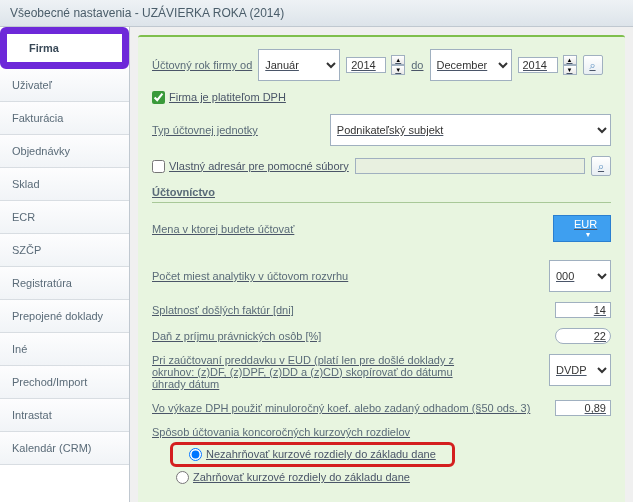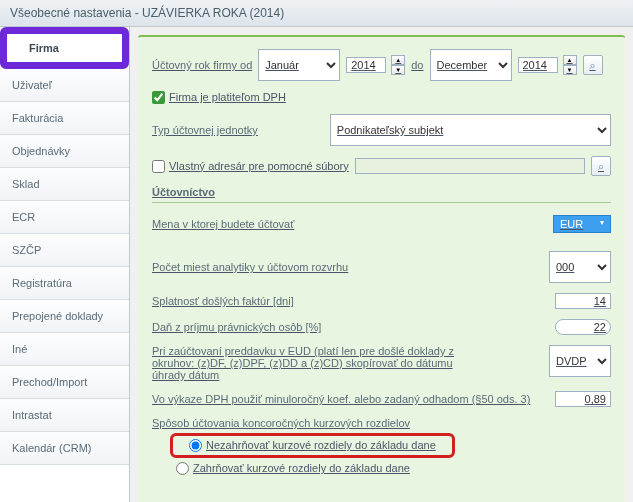--- a/index.html
+++ b/index.html
@@ -16,21 +16,21 @@
 .row { display: flex; align-items: center; margin-bottom: 10px; gap: 6px; }
 .row .label { flex: 0 0 auto; color: #5a6b78; }
 .row .spacer { flex: 1; }
 select { font-size: 11px; padding: 1px 2px; border: 1px solid #a0b0c0; background: #fff; color: #333; height: 32px; }
 input[type=text] { font-size: 11px; padding: 2px 4px; border: 1px solid #a0b0c0; background: #fff; color: #333; height: 16px; text-align: right; }
 input[type=checkbox] { margin: 0 4px 0 0; vertical-align: middle; }
 input[type=radio] { margin: 0 4px 0 0; vertical-align: middle; }
 .spinner { display: inline-flex; flex-direction: column; margin-left: -1px; }
 .spinner button { width: 14px; height: 10px; font-size: 6px; line-height: 6px; border: 1px solid #a0b0c0; background: linear-gradient(#fff,#e8e8e8); padding: 0; cursor: pointer; }
 .icon-btn { width: 20px; height: 20px; border: 1px solid #a0b0c0; background: linear-gradient(#fff,#e8eef3); border-radius: 2px; cursor: pointer; display: inline-flex; align-items: center; justify-content: center; font-size: 11px; color: #5a8fc0; }
-.cur-box { background: #3e9ff0; color: #fff; padding: 2px 6px; border: 1px solid #2a7fd0; display: inline-block; width: 58px; }
+.cur-box { background: #3e9ff0; color: #fff; padding: 2px 20px; border: 1px solid #2a7fd0; display: inline-block; width: 58px; }
 .cur-box::after { content: "▾"; float: right; font-size: 8px; }
 .radio-group { display: flex; gap: 18px; align-items: center; }
 .radio-option { display: flex; align-items: flex-start; cursor: pointer; }
 .hl-box { border: 3px solid #d41f1f; border-radius: 6px; padding: 3px 16px; display: inline-flex; align-items: center; }
 .check-green { accent-color: #3a9a3a; }
 .small-select { width: 62px; }
 .file-field { flex: 1; min-width: 160px; }
 </style>
 </head>
 <body>

